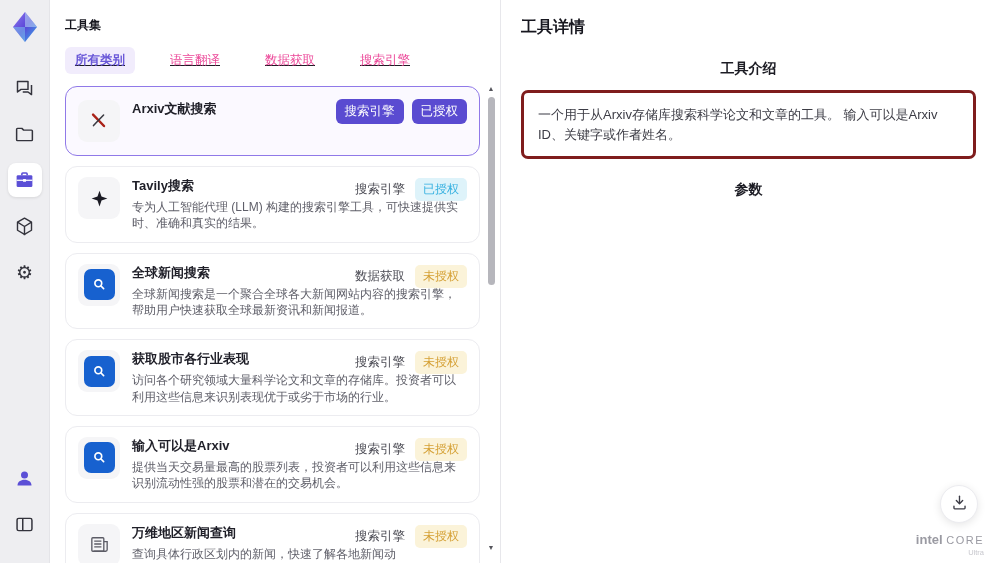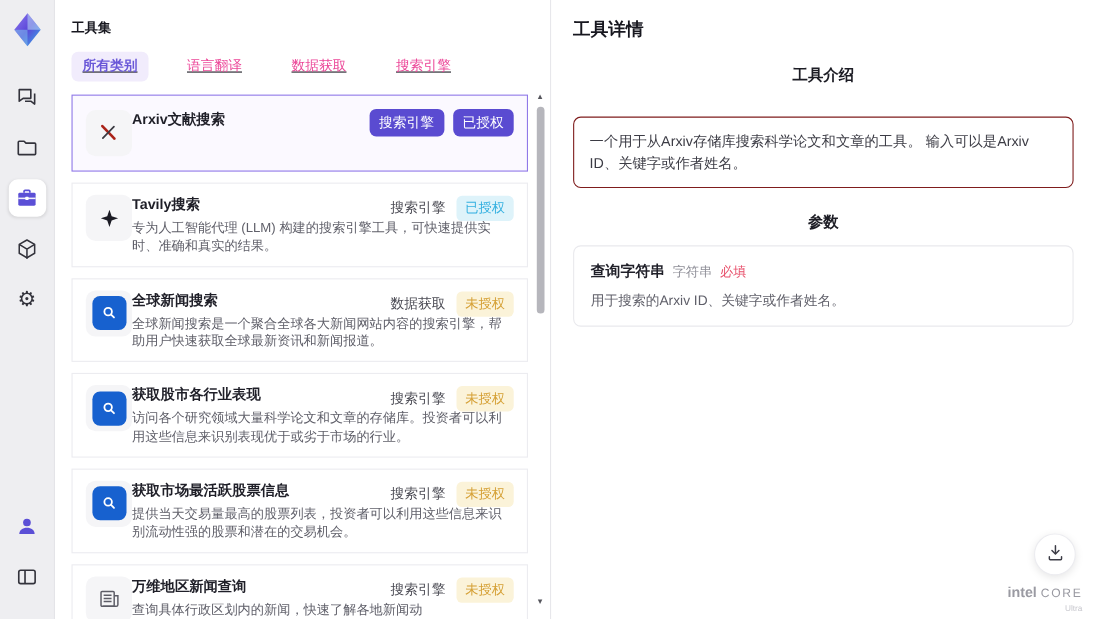--- a/index.html
+++ b/index.html
@@ -22,22 +22,22 @@
   
   .list-panel { width:450px; flex:none; position:relative; background:#fff;
                 padding:17px 20px 0 15px; }
   .panel-title { font-size:12px; font-weight:bold; color:#17171f; }
   .tabs { display:flex; gap:25px; margin-top:13px; align-items:center;text-decoration:underline; }
   .tab { font-size:12.5px; color:#ec4899; padding:5px 10px; border:none; background:none;
          cursor:pointer; border-radius:6px; font-family:inherit; }
   .tab.active { background:#f1ecfc; color:#6a58d8; font-weight:bold; }
 
   .cards { margin-top:12px; }
-  .card { position:relative; display:flex; padding:10px 12px;
-          border:1px solid #ececf0; border-radius:0; margin-bottom:10px; background:#fff;
+  .card { position:relative; display:flex; gap:12px; padding:10px 12px;
+          border:1px solid #ececf0; border-radius:12px; margin-bottom:10px; background:#fff;
           cursor:pointer; }
   .card.selected { border:1.5px solid #9079e8; background:#fbf9ff; padding:13px 12px; }
   .tool-icon { width:42px; height:42px; border-radius:9px; background:#f5f5f7; flex:none;
                display:flex; align-items:center; justify-content:center; }
   .blue-sq { width:31px; height:31px; background:#1761cf; border-radius:7px;
              display:flex; align-items:center; justify-content:center; }
   .tool-name { font-size:13px; font-weight:bold; color:#1f1f28; }
   .tool-desc { font-size:12px; color:#5f5f69; line-height:1.36; margin-top:4px; max-width:348px; }
   .card.selected .tool-desc { max-width:300px; }
   .card-badges { position:absolute; top:11px; right:12px; display:flex; gap:10px; align-items:center; }
@@ -51,21 +51,21 @@
   .scrollbar { position:absolute; top:84px; right:3px; bottom:10px; width:12px;
                display:flex; flex-direction:column; align-items:center; }
   .scroll-arrow { font-size:7px; color:#55555c; line-height:10px; cursor:pointer; }
   .scroll-thumb { width:7px; background:#b6b6bc; border-radius:4px; height:188px; margin-top:3px; cursor:pointer; }
   .scroll-bottom { margin-top:auto; }
 
   
   .detail-panel { flex:1; border-left:1px solid #e7e7eb; padding:17px 24px 0 20px; position:relative; }
   .detail-title { font-size:16px; font-weight:bold; color:#17171f; }
   .section-heading { font-size:14px; font-weight:bold; margin-top:22px; color:#1c1c24;text-align:center; }
-  .intro-box { margin-top:28px; border:1px solid #7f1d1d; border-radius:7px; padding:12px 14px;
+  .intro-box { margin-top:12px; border:3px solid #7f1d1d; border-radius:7px; padding:12px 14px;
                font-size:13px; color:#3c3c45; line-height:1.5; background:#fff; }
   .param-box { margin-top:12px; border:1px solid #e9e9ed; border-radius:7px; padding:14px 15px; background:#fff; }
   .param-head { display:flex; align-items:baseline; gap:7px; }
   .param-name { font-size:13.5px; font-weight:bold; color:#1f1f28; }
   .param-type { font-size:12px; color:#8d8d96; }
   .param-required { font-size:12px; color:#e8506b; }
   .param-desc { font-size:12.5px; color:#5f5f69; margin-top:9px; }
 
   .fab { position:absolute; right:22px; bottom:40px; width:38px; height:38px; border-radius:50%;
          background:#fff; border:1px solid #ececf0; box-shadow:0 2px 8px rgba(0,0,0,.10);
@@ -245,21 +245,21 @@
       <div class="card">
         <div class="tool-icon">
           <div class="blue-sq">
             <svg viewBox="0 0 24 24" width="19" height="19">
               <circle cx="10.5" cy="10.5" r="4.3" stroke="#fff" stroke-width="2.1" fill="none"></circle>
               <path d="M13.9 13.9L17.2 17.2" stroke="#fff" stroke-width="2.1" stroke-linecap="round"></path>
             </svg>
           </div>
         </div>
         <div class="card-text">
-          <div class="tool-name">获取市场最活跃股票信息</div>
+          <div class="tool-name">输入可以是Arxiv</div>
           <div class="tool-desc">提供当天交易量最高的股票列表，投资者可以利用这些信息来识别流动性强的股票和潜在的交易机会。</div>
         </div>
         <div class="card-badges">
           <span class="cat-plain">搜索引擎</span>
           <span class="badge yellow">未授权</span>
         </div>
       </div>
 
       <div class="card">
         <div class="tool-icon">
@@ -290,28 +290,20 @@
 
   <section class="detail-panel">
     <h2 class="detail-title">工具详情</h2>
 
     <h3 class="section-heading">工具介绍</h3>
     <div class="intro-box">
       <span>一个用于从Arxiv存储库搜索科学论文和文章的工具。 输入可以是Arxiv ID、关键字或作者姓名。</span>
     </div>
 
     <h3 class="section-heading">参数</h3>
-    <div class="param-box">
-      <div class="param-head">
-        <span class="param-name">查询字符串</span>
-        <span class="param-type">字符串</span>
-        <span class="param-required">必填</span>
-      </div>
-      <div class="param-desc">用于搜索的Arxiv ID、关键字或作者姓名。</div>
-    </div>
 
     <button class="fab">
       <span>
         <svg viewBox="0 0 24 24" width="19" height="19" fill="none" stroke="#3c3c46" stroke-width="1.7" stroke-linecap="round" stroke-linejoin="round">
           <path d="M12 4v9"></path>
             <path d="M8 9.5l4 4 4-4"></path>
             <path d="M5 16.5V19a1 1 0 0 0 1 1h12a1 1 0 0 0 1-1v-2.5"></path>
         </svg>
       </span>
     </button>

